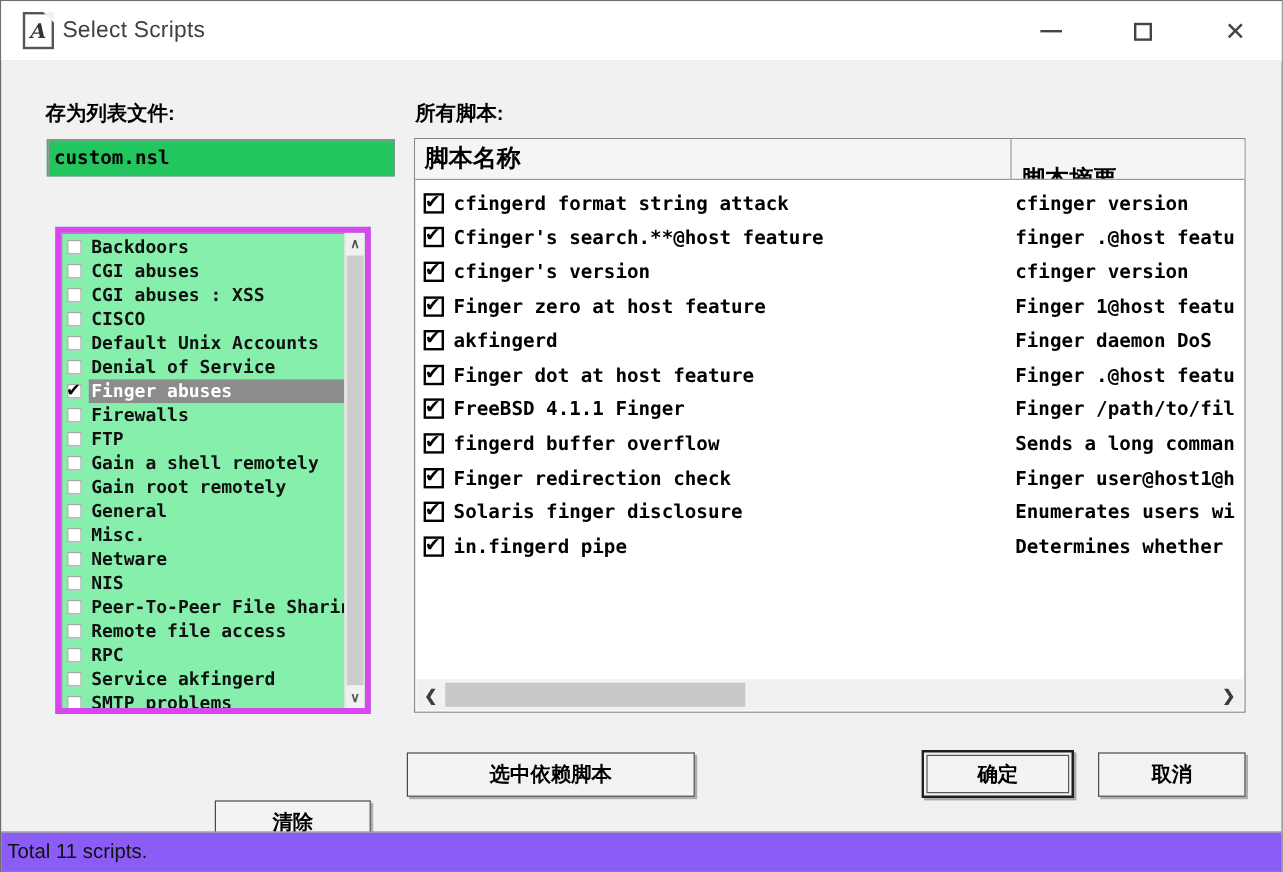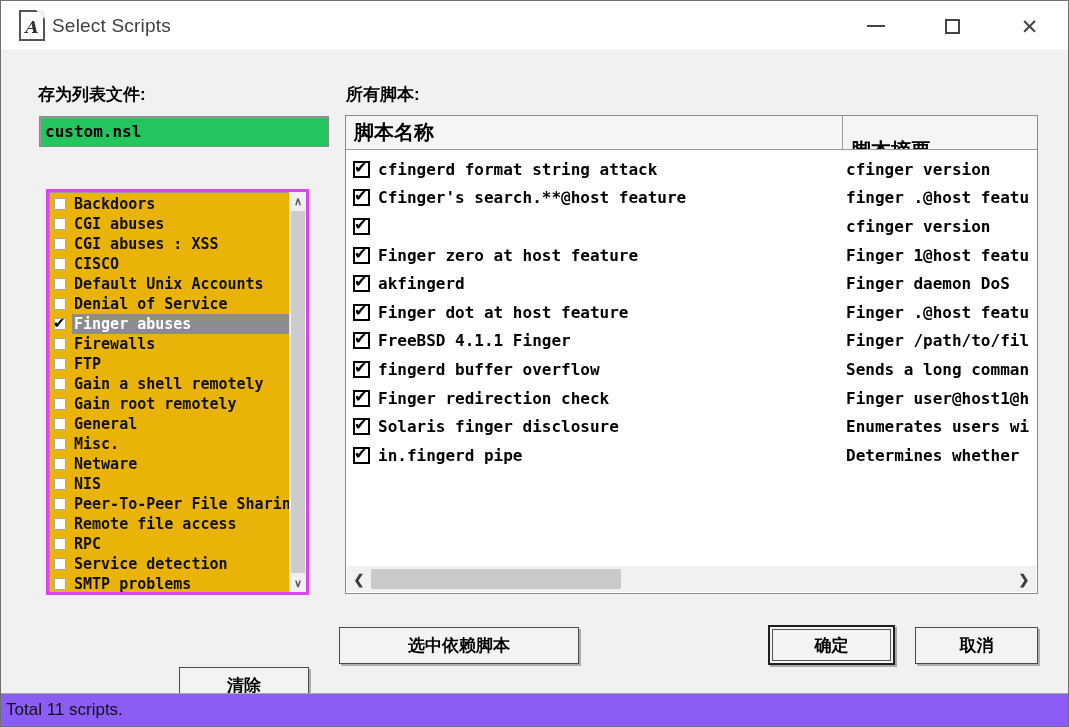--- a/index.html
+++ b/index.html
@@ -26,22 +26,22 @@
   
   .sec-label { position:absolute; font-size:17px; color:#000; font-weight:600; }
 
   
   .filename-input { position:absolute; left:38px; top:115px; width:290px; height:31px;
               border:1px solid #8a8a8a; box-shadow:inset 1px 1px 0 #9a9a9a; background:#22c55e;
               font-family:"DejaVu Sans Mono", monospace; font-size:16px; font-weight:700;
               padding:2px 5px; color:#000; }
 
   
-  .listbox { position:absolute; left:45px; top:188px; width:263px; height:406px; background:#eab308;
-              border:3px solid #d946ef; box-shadow:inset 1px 1px 0 #9a9a9a; overflow:hidden; }
+  .listbox { position:absolute; left:45px; top:188px; width:263px; height:406px; background:#86efac;
+              border:5px solid #d946ef; box-shadow:inset 1px 1px 0 #9a9a9a; overflow:hidden; }
   .list-inner { position:absolute; left:0; top:2px; right:17px; bottom:0; }
   .cat-item { height:20px; display:flex; align-items:center; padding-left:5px;
               font-family:"DejaVu Sans Mono", monospace; font-size:15px; font-weight:700;
               white-space:nowrap; overflow:hidden; color:#111; }
   .cb { width:12px; height:12px; border:1px solid #a8a8a8; background:#fff; margin-right:6px;
               flex:none; position:relative; }
   .cb .check { position:absolute; left:-2px; top:-5px; font-size:15px; font-weight:900; color:#000;
               font-family:"DejaVu Sans", sans-serif; }
   .cat-label { flex:1; padding:1px 2px; overflow:hidden; white-space:nowrap; }
   .cat-label.selected { background:#8c8c8c; color:#fff; }
@@ -227,21 +227,21 @@
         <div class="cat-item">
           <span class="cb">
             
           </span>
           <span class="cat-label">RPC</span>
         </div>
         <div class="cat-item">
           <span class="cb">
             
           </span>
-          <span class="cat-label">Service detection</span>
+          <span class="cat-label">Service akfingerd</span>
         </div>
         <div class="cat-item">
           <span class="cb">
             
           </span>
           <span class="cat-label">SMTP problems</span>
         </div>
       </div>
     <div class="vscroll">
       <div class="arrow up">∧</div>
@@ -275,20 +275,21 @@
             </span>
             <span class="s-name">Cfinger's search.**@host feature</span>
           </div>
           <div class="s-summary">finger .@host featu</div>
         </div>
         <div class="s-row">
           <div class="s-name-cell">
             <span class="cb2">
               <span class="check">✔</span>
             </span>
+            <span class="s-name">cfinger's version</span>
           </div>
           <div class="s-summary">cfinger version</div>
         </div>
         <div class="s-row">
           <div class="s-name-cell">
             <span class="cb2">
               <span class="check">✔</span>
             </span>
             <span class="s-name">Finger zero at host feature</span>
           </div>

